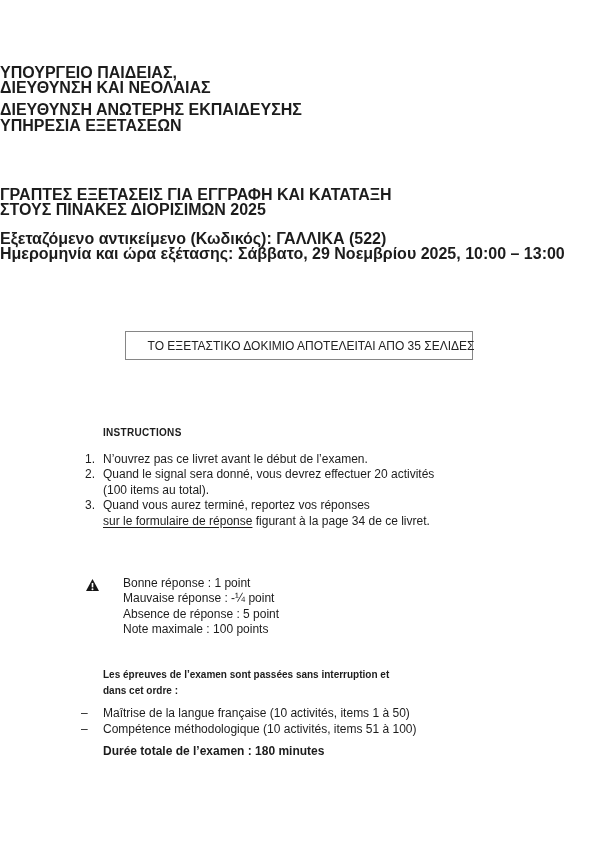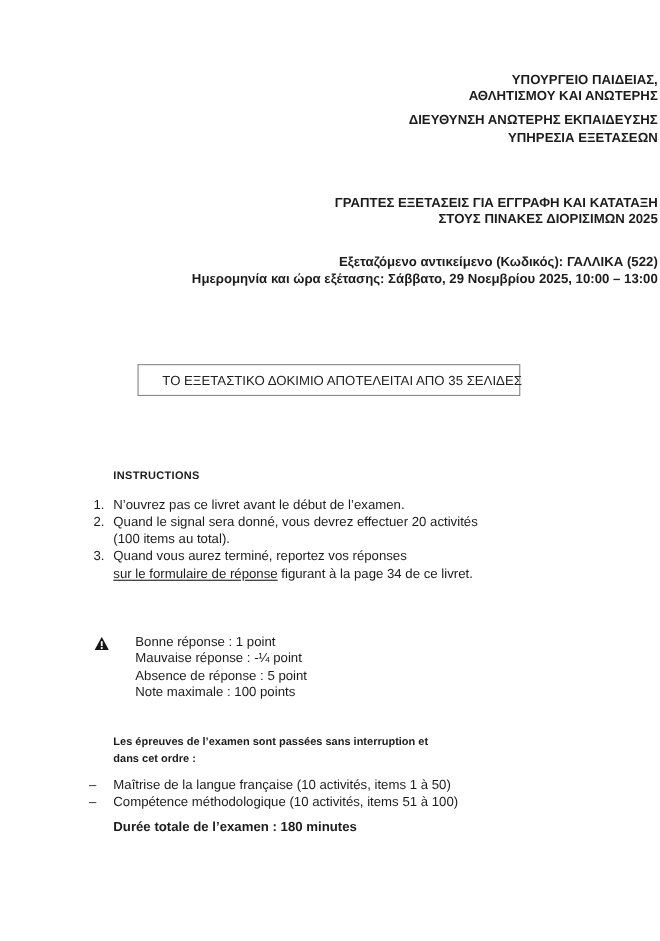--- a/index.html
+++ b/index.html
@@ -10,29 +10,29 @@
     background: #ffffff;
     font-family: "Liberation Sans", "DejaVu Sans", sans-serif;
     color: #1c1c1c;
     overflow: hidden;
   }
   .line { display: block; }
   .center {
     position: absolute;
     left: 0;
     width: 598px;
-    text-align: right;
+    text-align: left;
     font-weight: bold;
-    font-size: 12px;
+    font-size: 16px;
     line-height: 15.4px;
     white-space: nowrap;
   }
   .ministry-block { top: 65px; }
   .ministry-block .para2 { margin-top: 6.5px; }
-  .title-block { top: 177px; }
+  .title-block { top: 187px; }
   .subject-block { top: 231px; }
   .pages-box {
     position: absolute;
     left: 125px;
     top: 331px;
     width: 348px;
     height: 29px;
     box-sizing: border-box;
     border: 1px solid #868686;
     display: flex;
@@ -104,21 +104,21 @@
   }
 </style>
 </head>
 <body>
 
 <div class="page">
 
   <div class="center ministry-block">
     <div class="para1">
       <span class="line">ΥΠΟΥΡΓΕΙΟ ΠΑΙΔΕΙΑΣ,</span>
-      <span class="line">ΑΘΛΗΤΙΣΜΟΥ ΚΑΙ ΑΝΩΤΕΡΗΣ</span>
+      <span class="line">ΔΙΕΥΘΥΝΣΗ ΚΑΙ ΝΕΟΛΑΙΑΣ</span>
     </div>
     <div class="para2">
       <span class="line">ΔΙΕΥΘΥΝΣΗ ΑΝΩΤΕΡΗΣ ΕΚΠΑΙΔΕΥΣΗΣ</span>
       <span class="line">ΥΠΗΡΕΣΙΑ ΕΞΕΤΑΣΕΩΝ</span>
     </div>
   </div>
 
   <div class="center title-block">
     <span class="line">ΓΡΑΠΤΕΣ ΕΞΕΤΑΣΕΙΣ ΓΙΑ ΕΓΓΡΑΦΗ ΚΑΙ ΚΑΤΑΤΑΞΗ</span>
     <span class="line">ΣΤΟΥΣ ΠΙΝΑΚΕΣ ΔΙΟΡΙΣΙΜΩΝ 2025</span>

